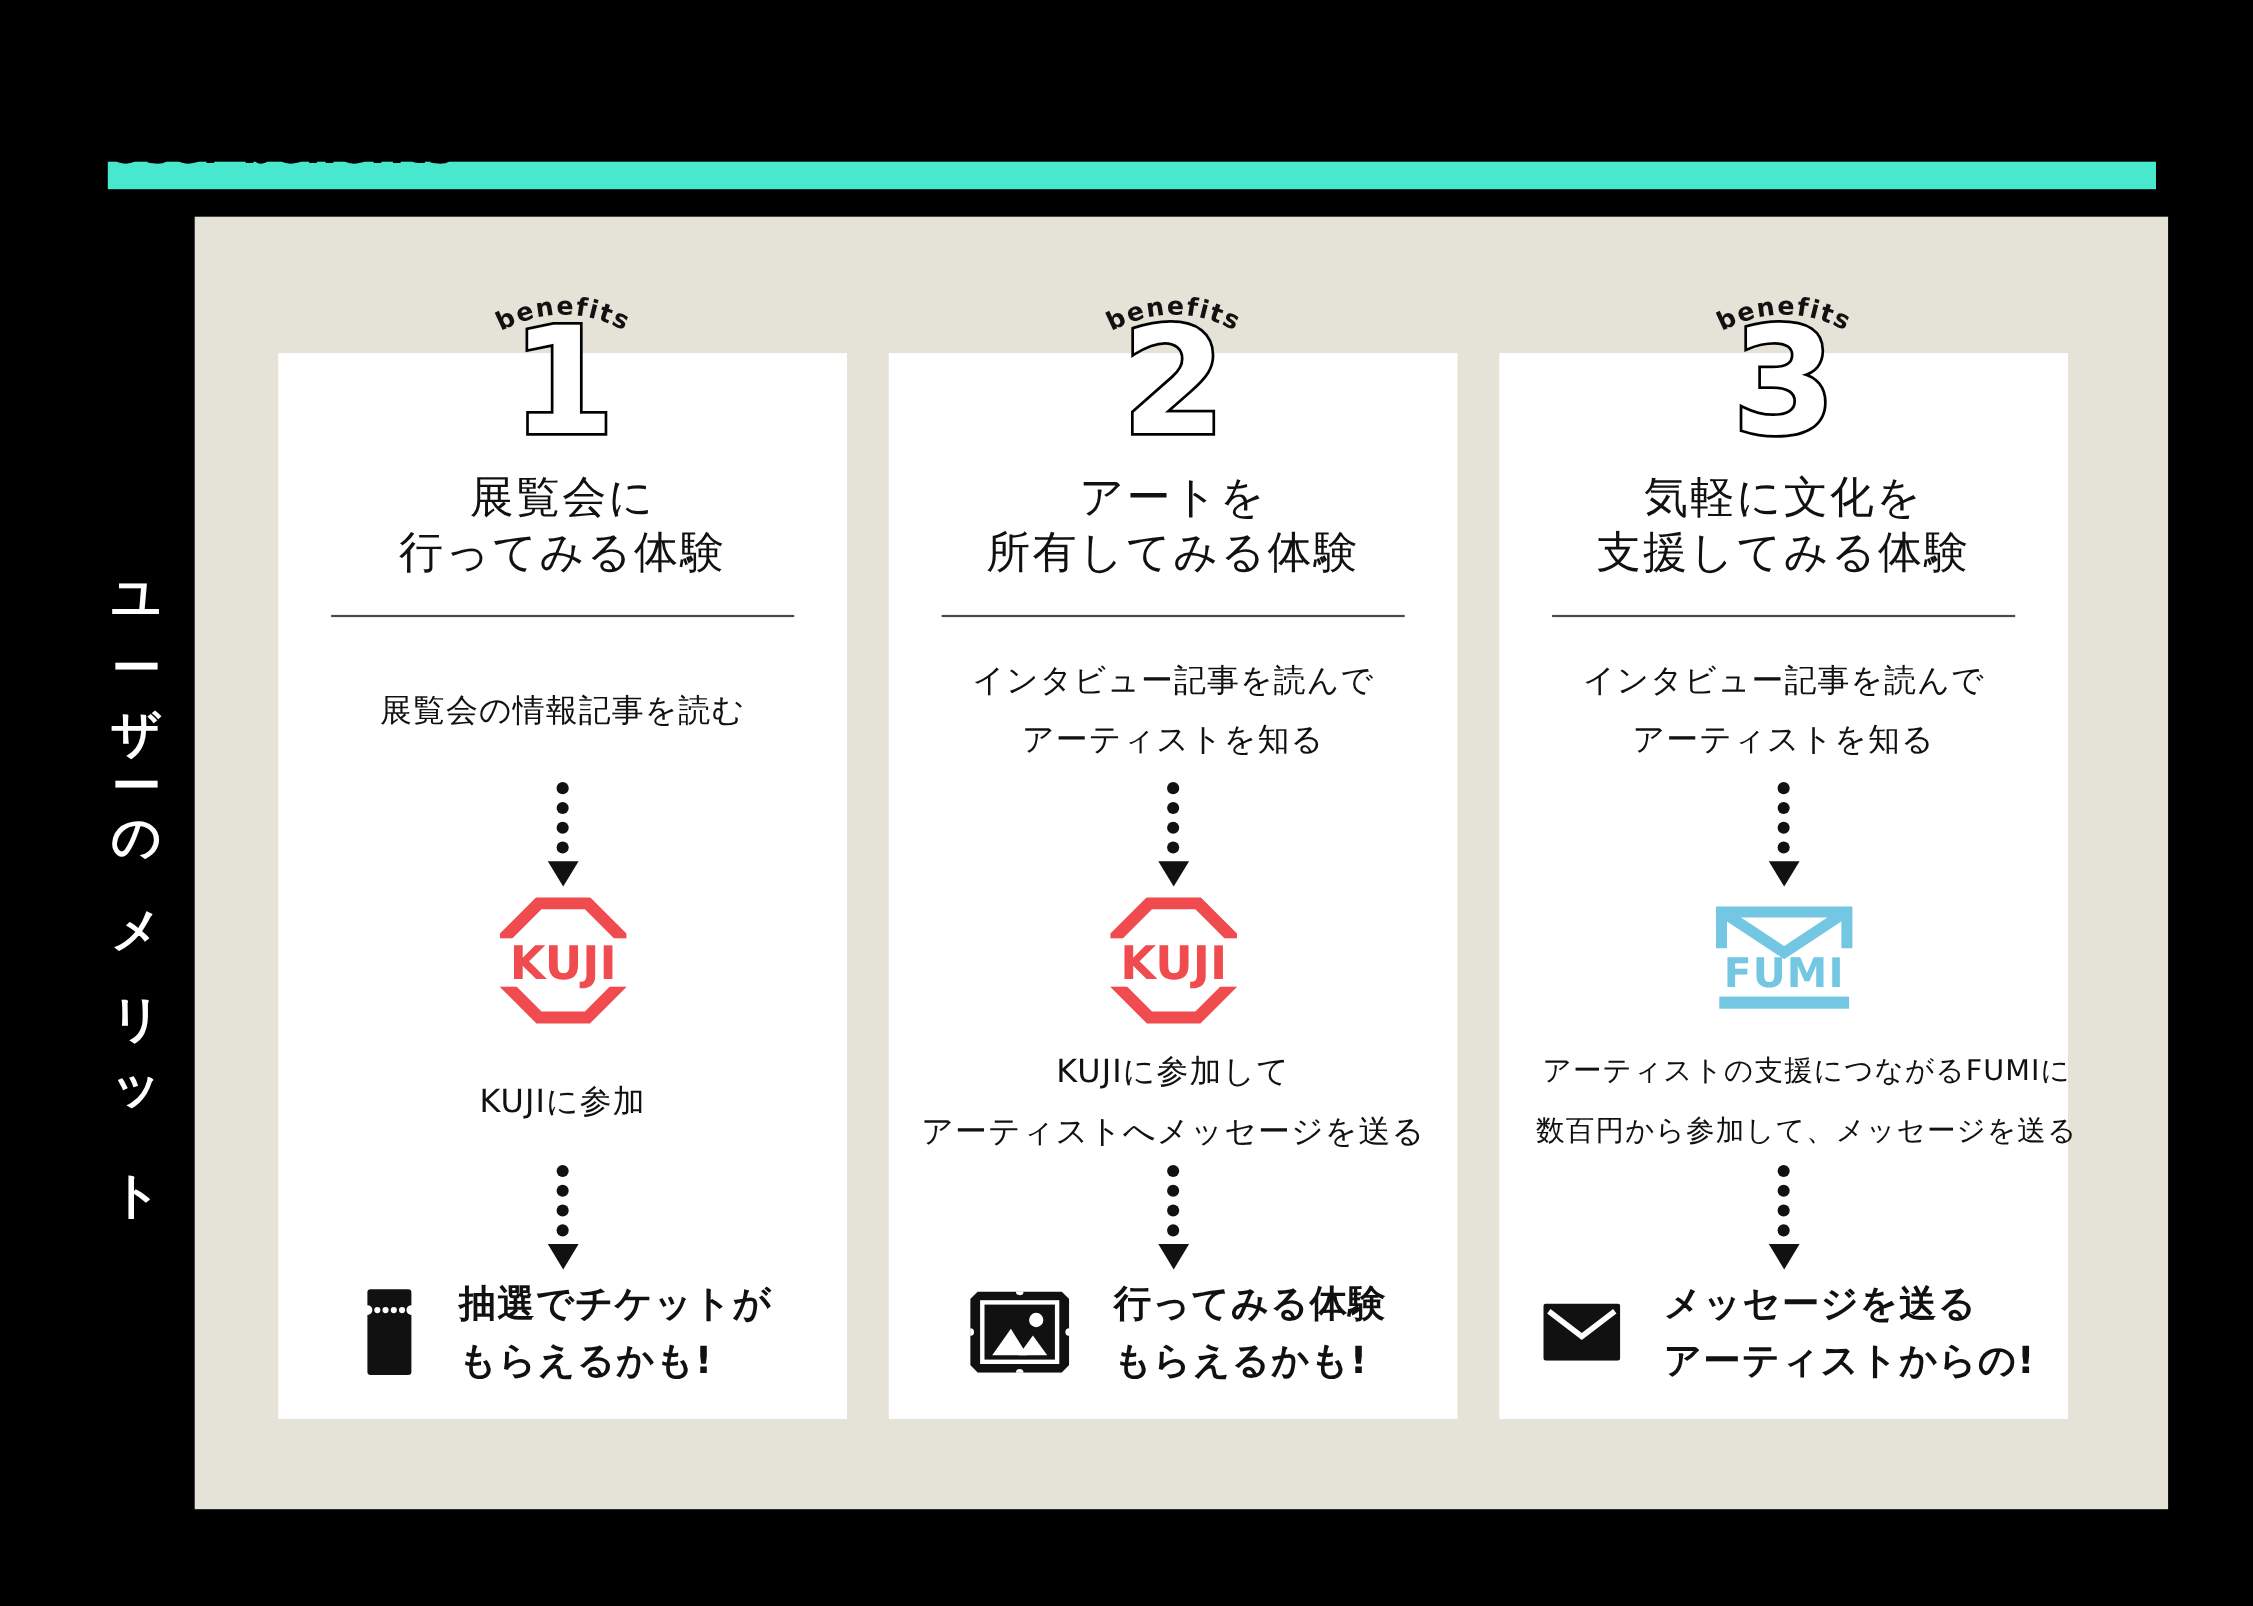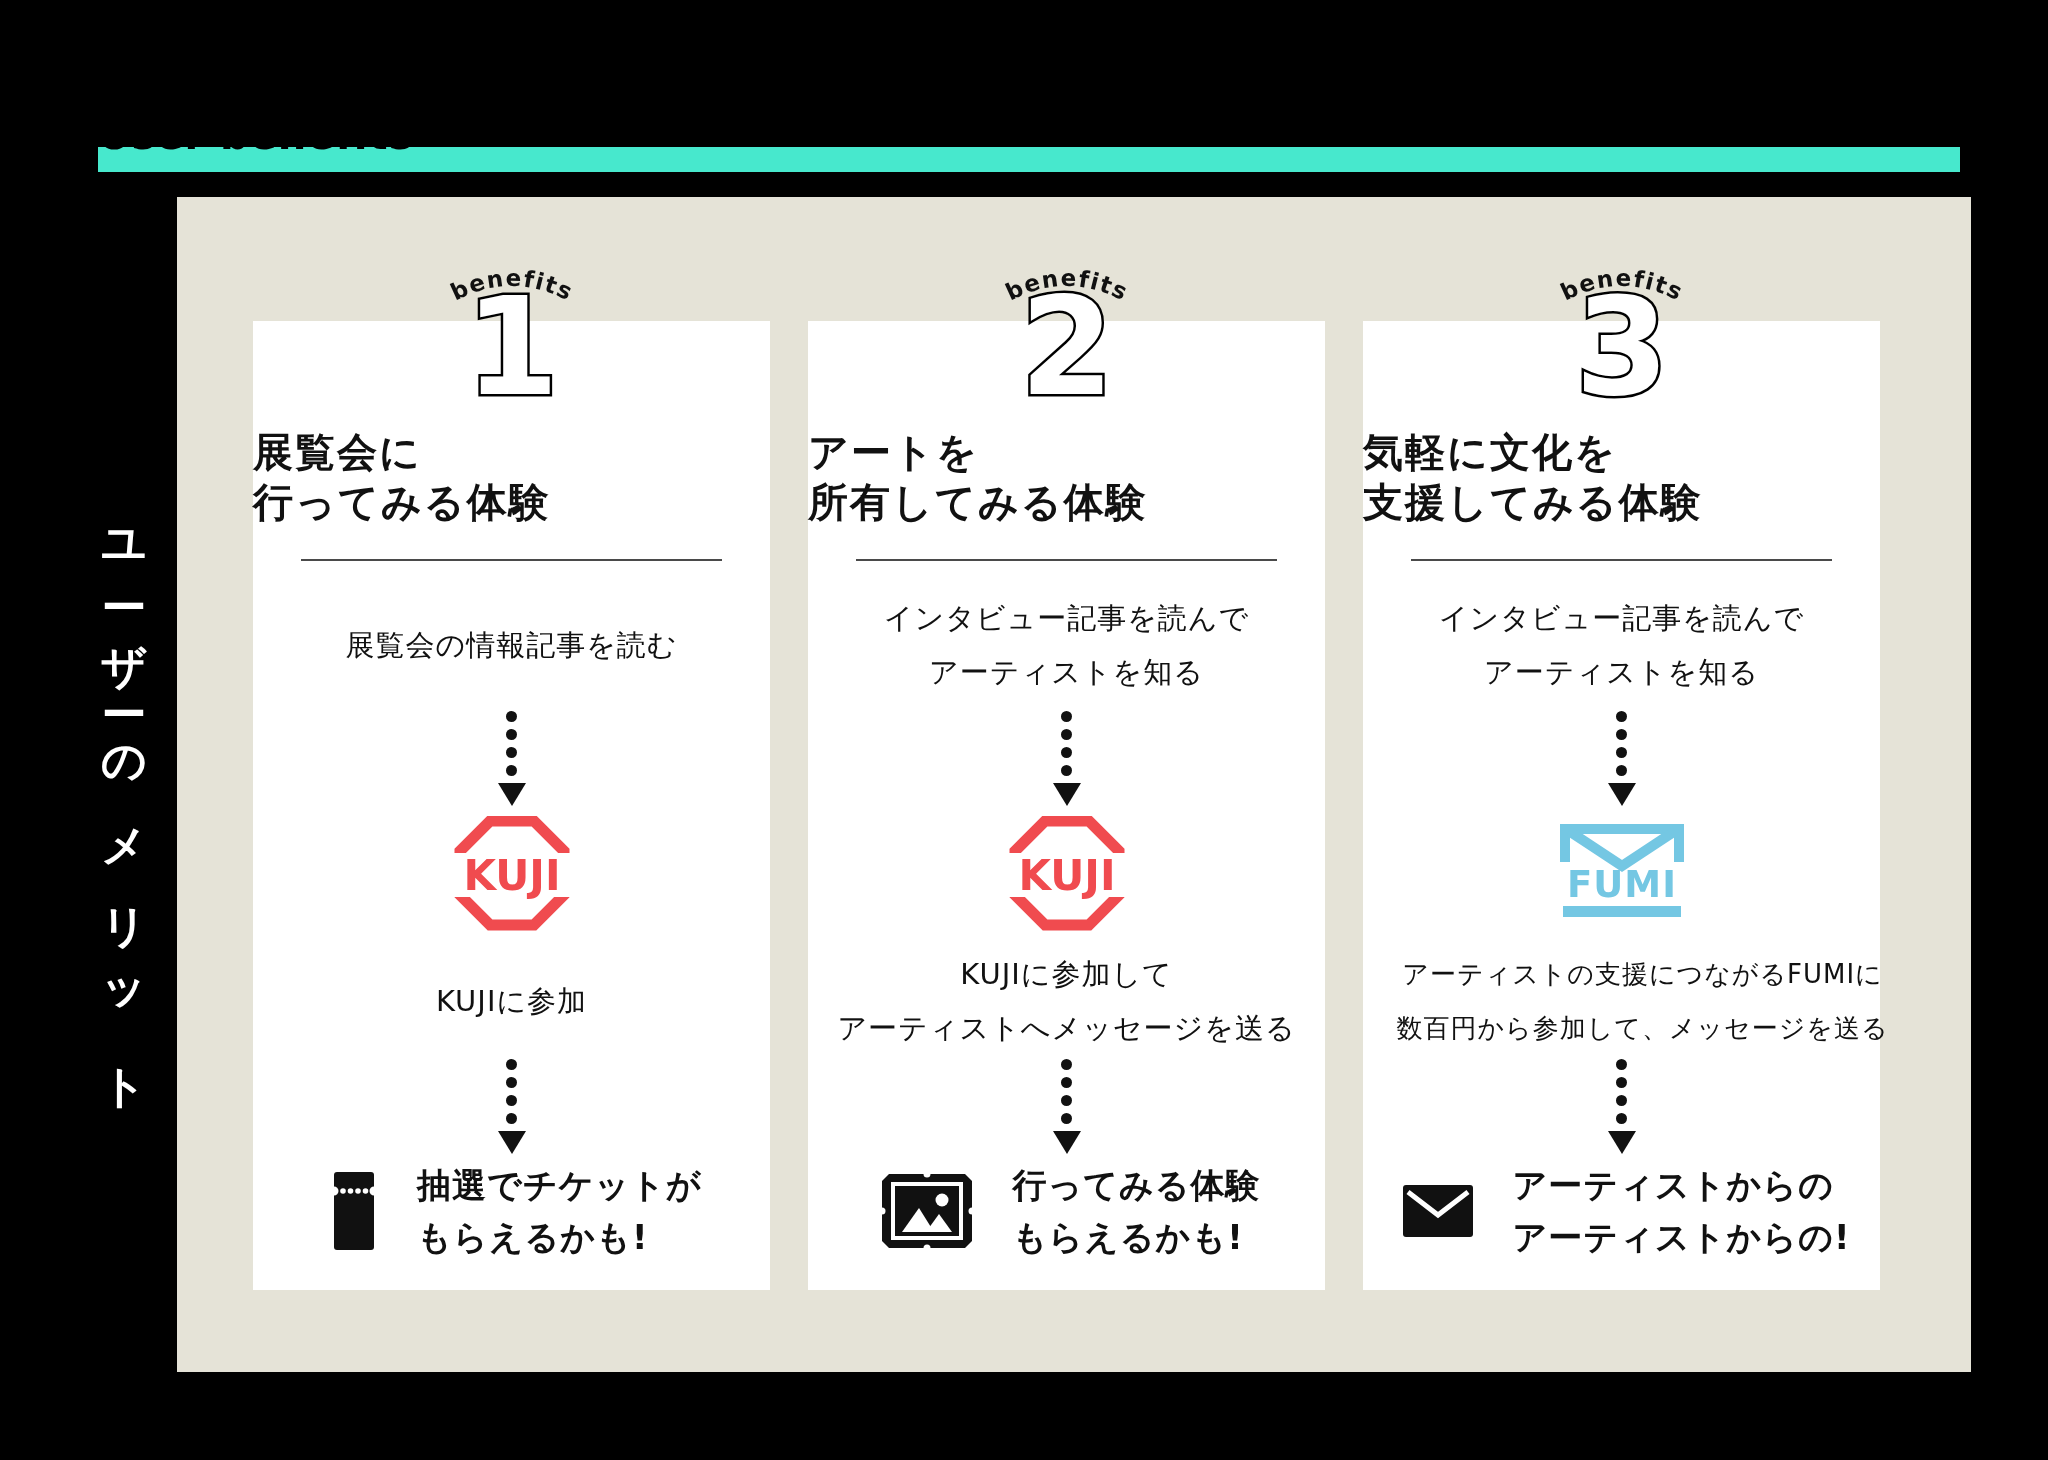--- a/index.html
+++ b/index.html
@@ -23,22 +23,22 @@
     font-size:45px; font-weight:bold; letter-spacing:28px; line-height:1;
   }
   
   .card { position:absolute; top:124px; width:517px; height:969px; background:#ffffff; }
   .card.c1 { left:76px; } .card.c2 { left:631px; } .card.c3 { left:1186px; }
 
   .badge { position:absolute; left:50%; transform:translateX(-50%); top:-76px; width:240px; height:152px; overflow:visible; }
   .arc-text { font-size:23px; font-weight:bold; fill:#111; letter-spacing:1.5px; }
   .num-text { font-size:135px; font-weight:bold; fill:#ffffff; stroke:#000; stroke-width:5px; paint-order:stroke; }
 
-  .card-title { position:absolute; top:106px; left:0; width:100%; text-align:left;
-    font-size:40px; font-weight:bold; line-height:50px; color:#111; letter-spacing:2px; }
+  .card-title { position:absolute; top:106px; left:0; width:100%; text-align:center;
+    font-size:40px; font-weight:normal; line-height:50px; color:#111; letter-spacing:2px; }
   .divider { position:absolute; top:238px; left:48px; right:48px; height:2px; background:#4a4a4a; }
 
   .step { position:absolute; left:0; width:100%; display:flex; flex-direction:column;
     justify-content:center; align-items:center; font-size:29px; line-height:54px;
     color:#111; letter-spacing:1px; white-space:nowrap; }
   .step1 { top:268px; height:112px; }
   .step2 { top:630px; height:100px; }
   .step .small { font-size:26px;margin-left:42px; }
 
   .arrow { position:absolute; left:0; width:100%; display:flex; flex-direction:column; align-items:center; }
@@ -223,20 +223,20 @@
           <span class="dot"></span>
           <span class="dot"></span>
         <span class="arrowhead"></span>
       </div>
       <div class="result">
         <svg width="70" height="52" viewBox="0 0 70 52">
           <rect x="0" y="0" width="70" height="52" rx="3" fill="#111"></rect>
           <path d="M5,7 L35,30 L65,7" fill="none" stroke="#fff" stroke-width="5"></path>
         </svg>
         <div class="result-text">
-          <div>アーティストからの</div>
+          <div>メッセージを送る</div>
           <div>アーティストからの!</div>
         </div>
       </div>
     </div>
 
   </div>
 </div>
 
 </body></html>

